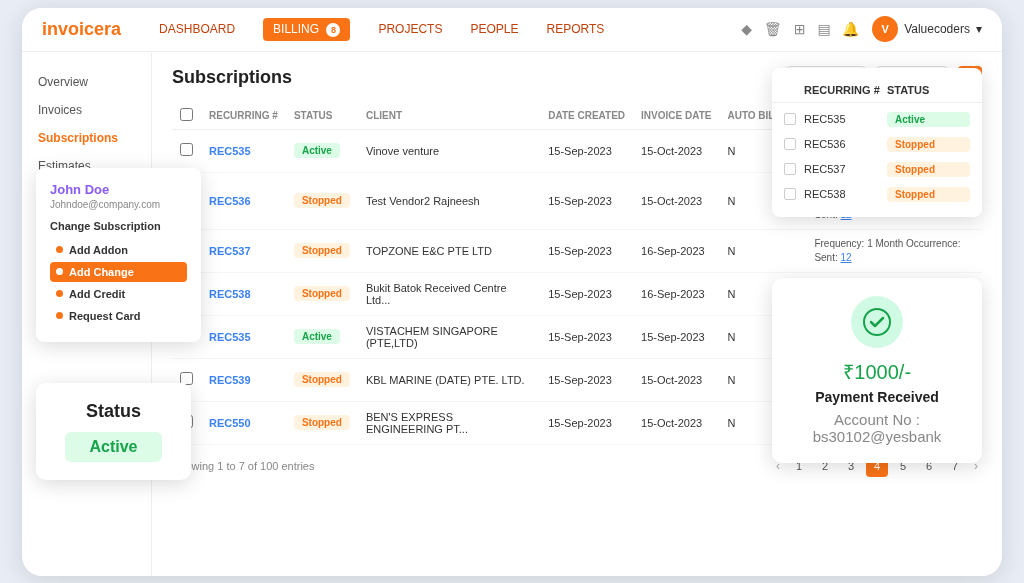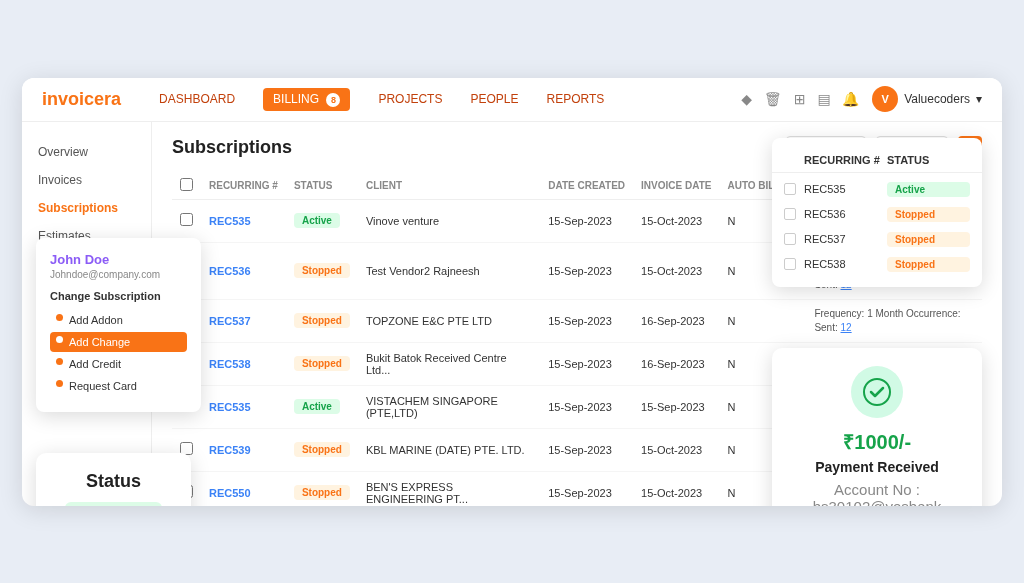--- a/index.html
+++ b/index.html
@@ -8,23 +8,23 @@
       background: #e8edf5;
       width: 1024px;
       height: 583px;
       overflow: hidden;
       display: flex;
       align-items: center;
       justify-content: center;
     }
     .main-container {
       width: 980px;
-      height: 428px;
-      background: white;
-      border-radius: 12px;
+      height: 568px;
+      background: white;
+      border-radius: 20px;
       box-shadow: 0 4px 24px rgba(0,0,0,0.12);
       overflow: hidden;
       position: relative;
     }
     
     .topnav {
       display: flex;
       align-items: center;
       padding: 0 20px;
       height: 44px;
@@ -272,27 +272,29 @@
       margin-bottom: 10px;
     }
     .change-sub-label {
       font-size: 11px;
       font-weight: 600;
       color: #333;
       margin-bottom: 8px;
     }
     .sub-menu-item {
       display: flex;
+      align-items: center;
       gap: 6px;
       font-size: 11px;
       color: #333;
       padding: 4px 6px;
       border-radius: 4px;
       cursor: pointer;
       margin-bottom: 2px;
+      font-weight: bold;
     }
     .sub-menu-item.selected {
       background: #f97316;
       color: white;
     }
     .sub-menu-item.selected .dot { background: white; }
     .dot {
       width: 7px;
       height: 7px;
       border-radius: 50%;
@@ -393,21 +395,21 @@
       border-radius: 50%;
       background: #d1fae5;
       display: flex;
       align-items: center;
       justify-content: center;
       margin: 0 auto 10px;
       font-size: 24px;
     }
     .payment-amount {
       font-size: 20px;
-      font-weight: 700;
+      font-weight: 400;
       color: #16a34a;
       margin-bottom: 4px;
     }
     .payment-label {
       font-size: 14px;
       font-weight: 700;
       color: #222;
       margin-bottom: 6px;
     }
     .payment-account {

